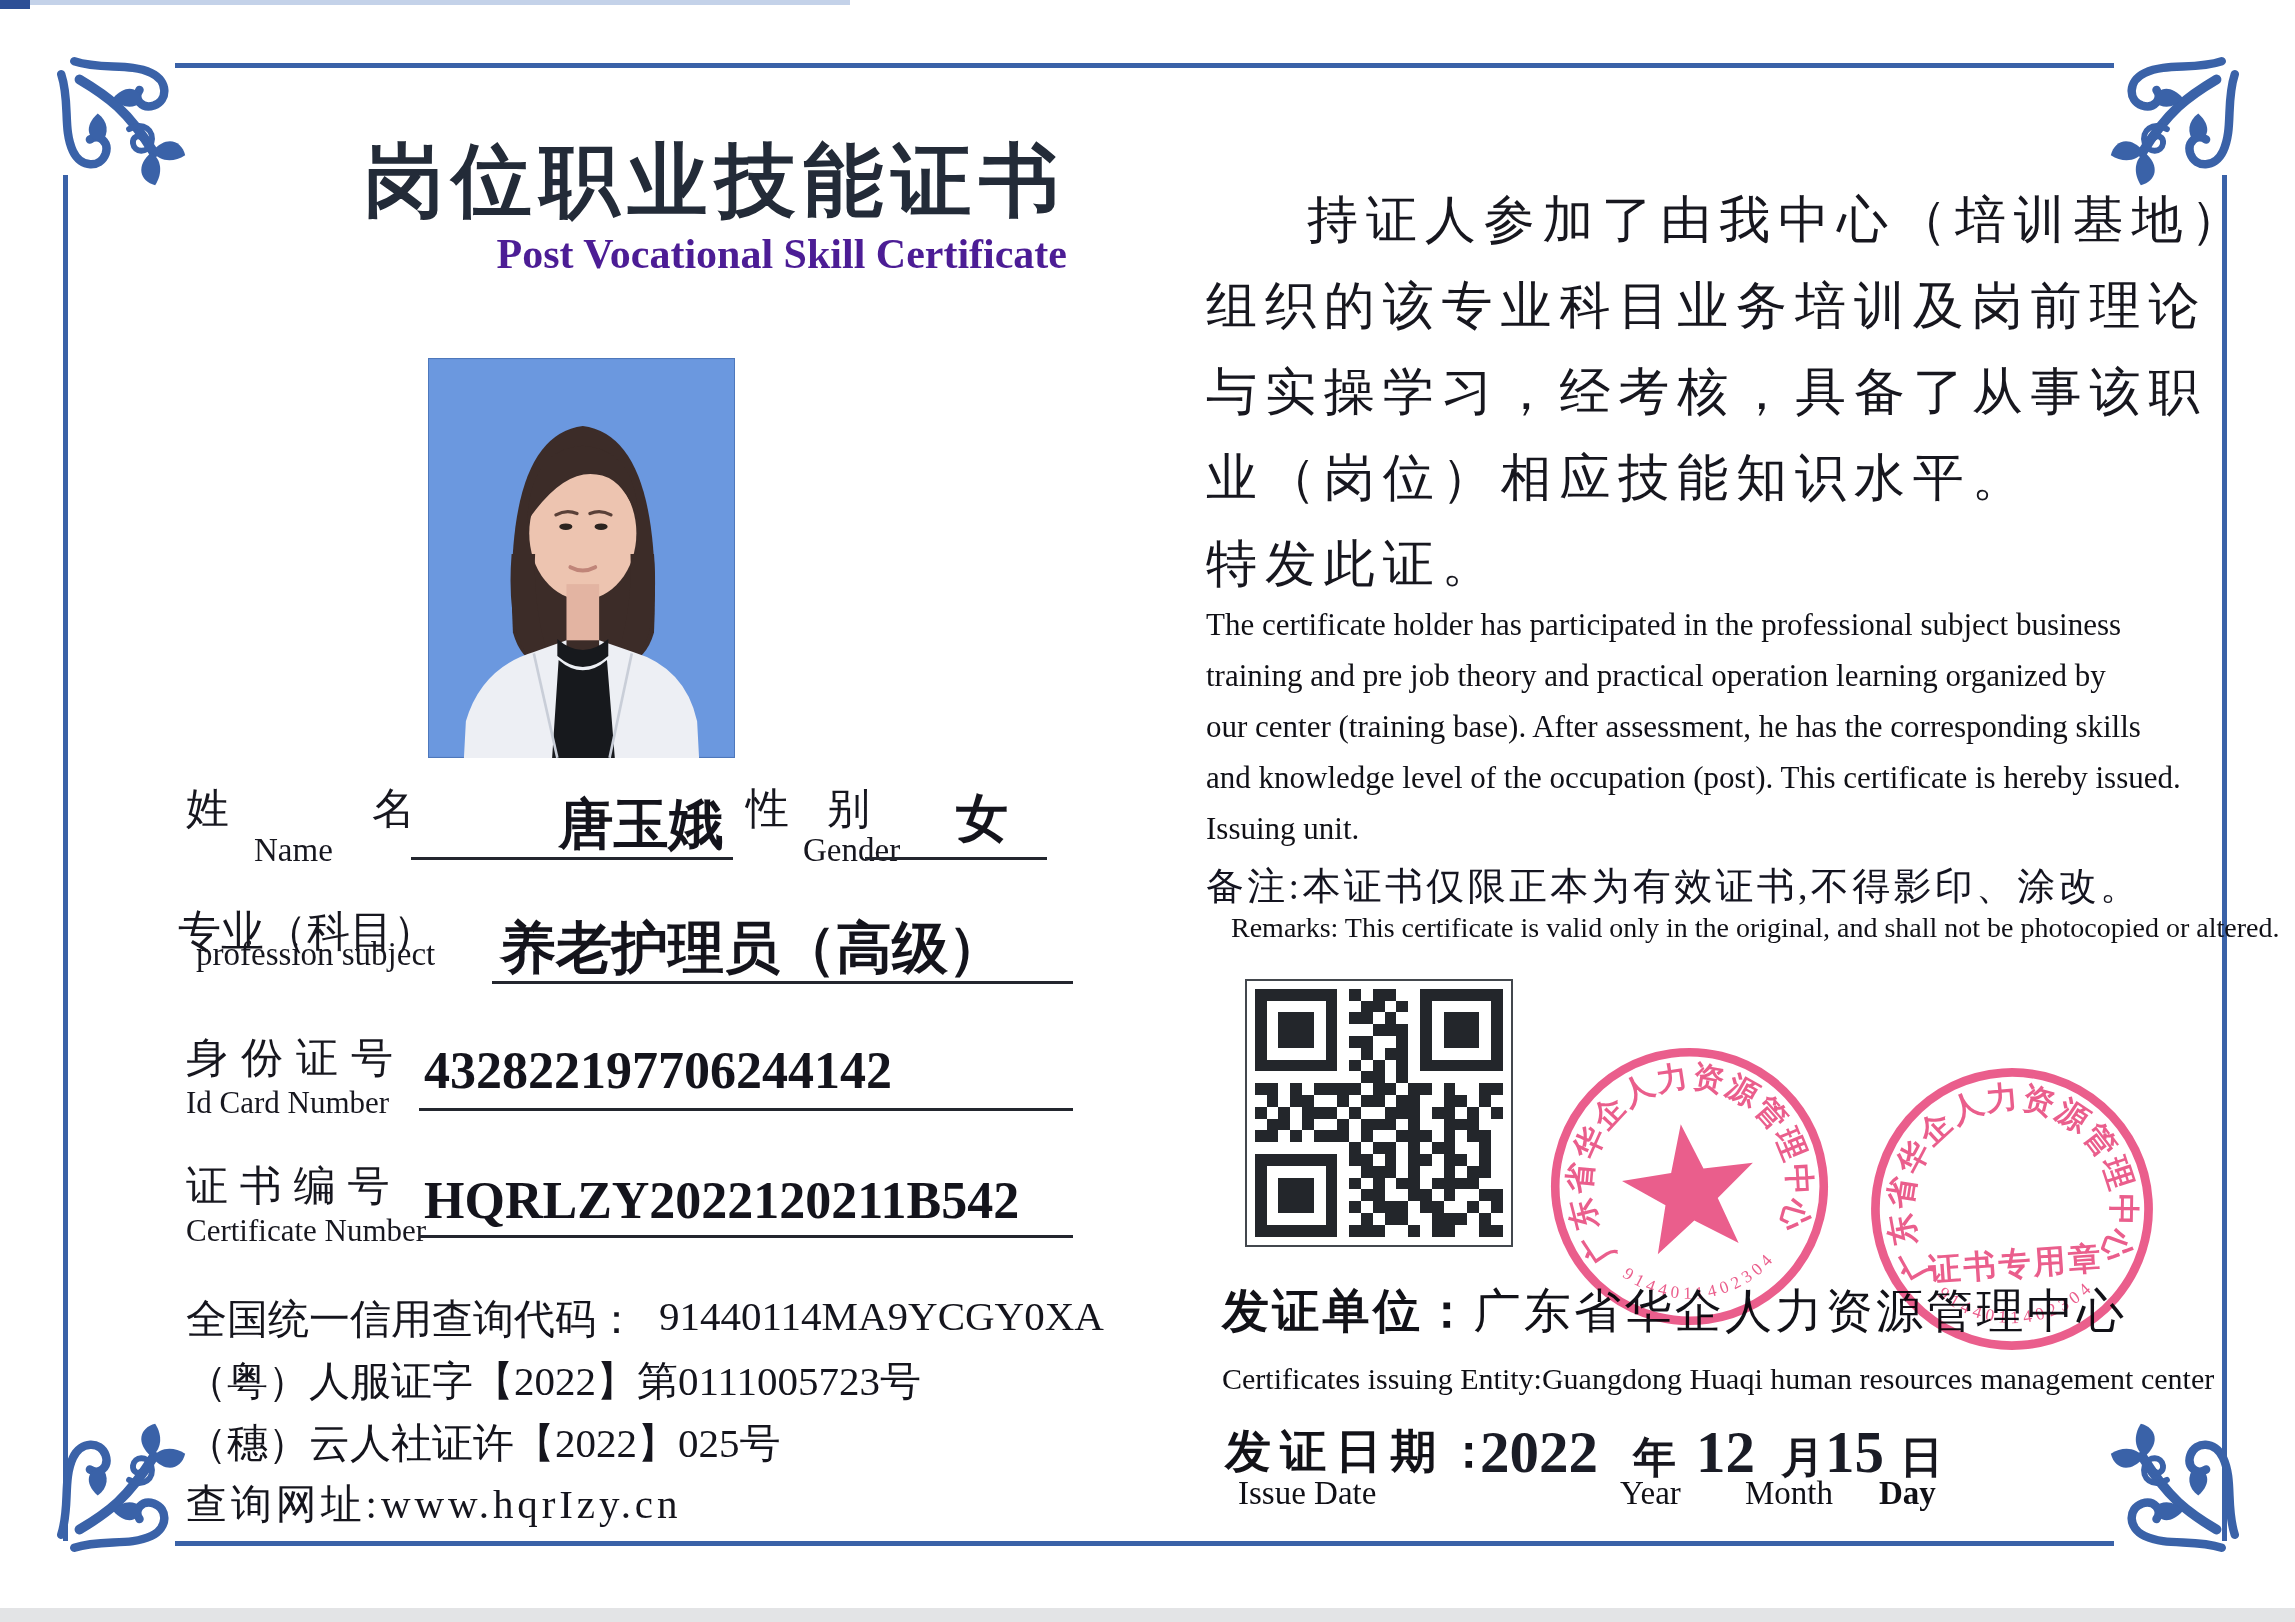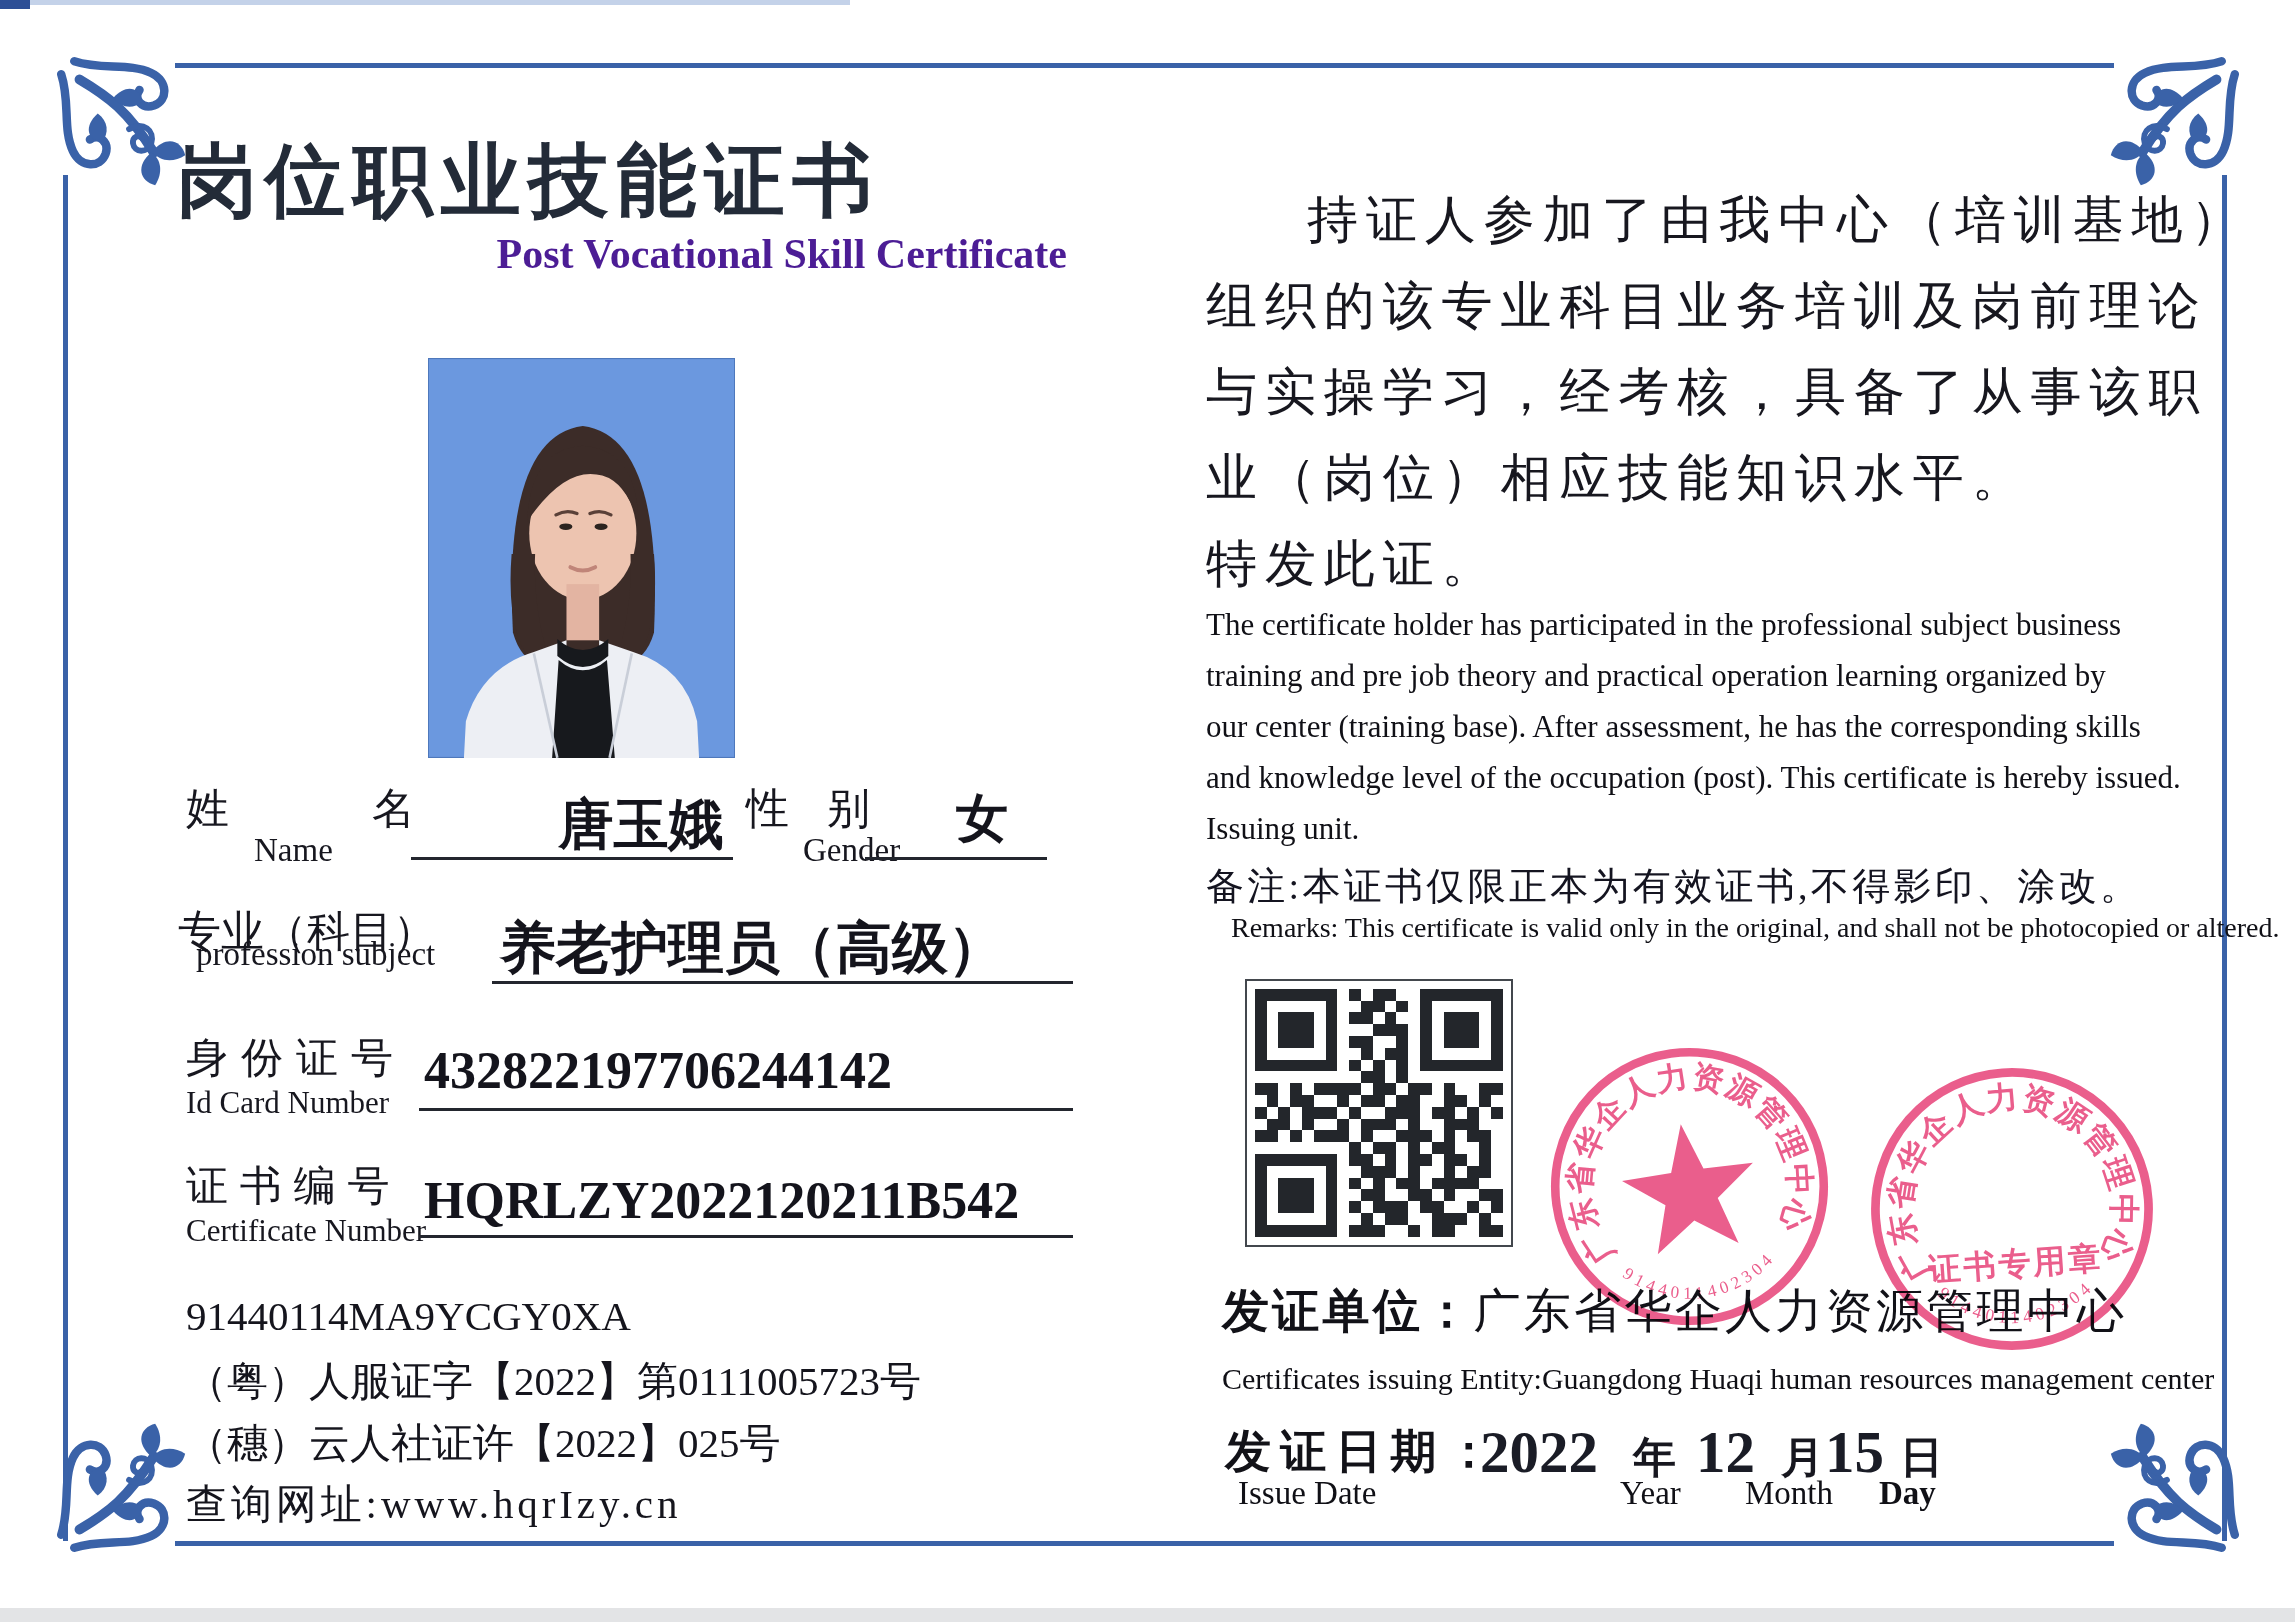--- a/index.html
+++ b/index.html
@@ -7,21 +7,21 @@
        font-family:"Liberation Serif","DejaVu Serif",serif;color:#17171f;}
   .abs{position:absolute;}
   
   .frame-line{position:absolute;background:#3a62a8;}
   .corner{position:absolute;width:137px;height:137px;}
   .corner svg{width:137px;height:137px;}
   .corner.tr{transform:scaleX(-1);}
   .corner.bl{transform:scaleY(-1);}
   .corner.br{transform:scale(-1,-1);}
   
-  .title-zh{left:177px;top:128px;width:890px;text-align:left;font-size:80px;font-weight:700;
+  .title-zh{left:177px;top:128px;width:890px;text-align:right;font-size:80px;font-weight:700;
             letter-spacing:7.9px;color:#232b38;}
   .title-en{left:177px;top:230px;width:890px;text-align:right;font-size:42px;font-weight:700;color:#4c1d95;}
   
   .photo{left:428px;top:358px;width:307px;height:400px;}
   
   .zh-label{font-size:43px;color:#17171f;}
   .en-label{font-size:33px;color:#17171f;}
   .field-value{font-weight:700;color:#14141c;}
   .uline{position:absolute;height:2.6px;background:#23262e;}
   .pair{display:flex;justify-content:space-between;}
@@ -146,20 +146,21 @@
 <div class="abs en-label" style="left:186px;top:1085px;font-size:31px;">Id Card Number</div>
 <div class="abs field-value" style="left:424px;top:1041px;font-size:52px;white-space:nowrap;">432822197706244142</div>
 <div class="uline" style="left:419px;top:1108px;width:654px;"></div>
 
 <div class="abs zh-label" style="left:186px;top:1158px;letter-spacing:11.8px;font-size:42px;">证书编号</div>
 <div class="abs en-label" style="left:186px;top:1213px;font-size:31px;">Certificate Number</div>
 <div class="abs field-value" style="left:424px;top:1171px;font-size:52px;white-space:nowrap;">HQRLZY2022120211B542</div>
 <div class="uline" style="left:419px;top:1235px;width:654px;"></div>
 
 <div class="abs foot-line" style="left:186px;top:1292px;display:flex;gap:22px;white-space:nowrap;">
+  <span>全国统一信用查询代码：</span>
   <span>91440114MA9YCGY0XA</span>
 </div>
 <div class="abs foot-line" style="left:186px;top:1354px;white-space:nowrap;">（粤）人服证字【2022】第0111005723号</div>
 <div class="abs foot-line" style="left:186px;top:1416px;white-space:nowrap;">（穗）云人社证许【2022】025号</div>
 <div class="abs foot-line" style="left:186px;top:1477px;letter-spacing:3.9px;white-space:nowrap;">查询网址:www.hqrIzy.cn</div>
 
 <div class="abs body-zh">
   <div class="ln first">持证人参加了由我中心（培训基地）</div>
   <div class="ln">组织的该专业科目业务培训及岗前理论</div>
   <div class="ln">与实操学习，经考核，具备了从事该职</div>

